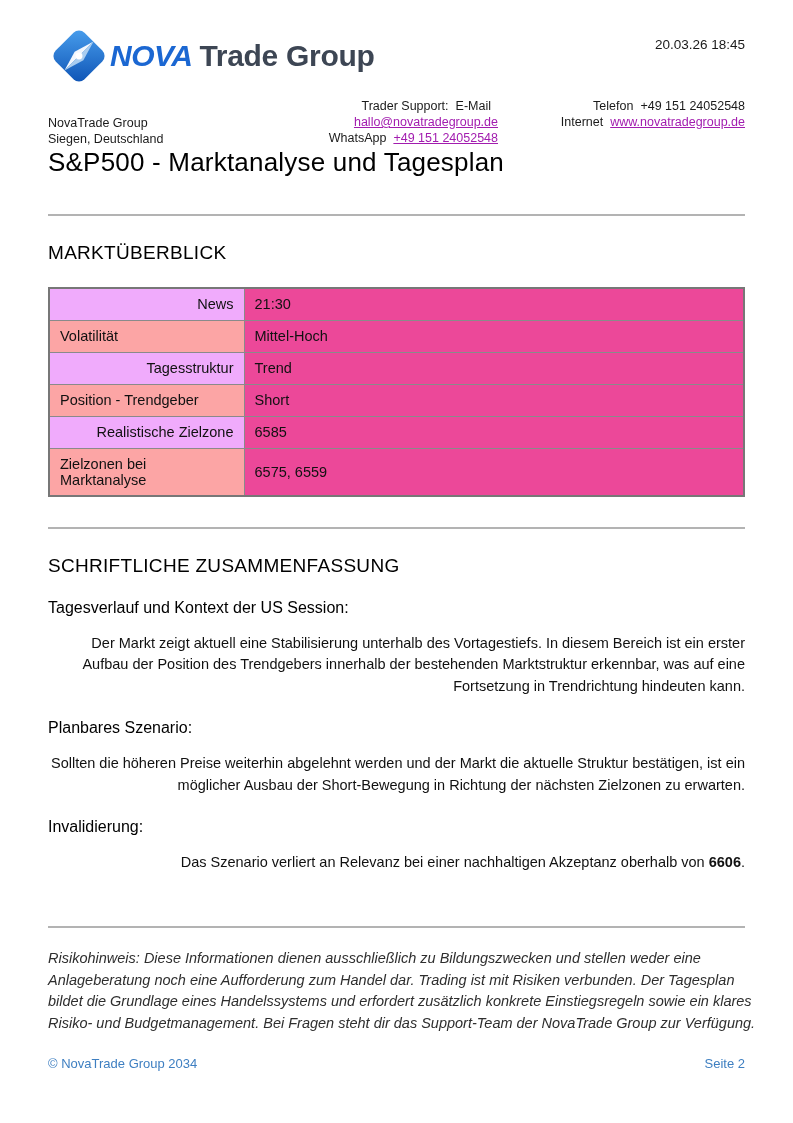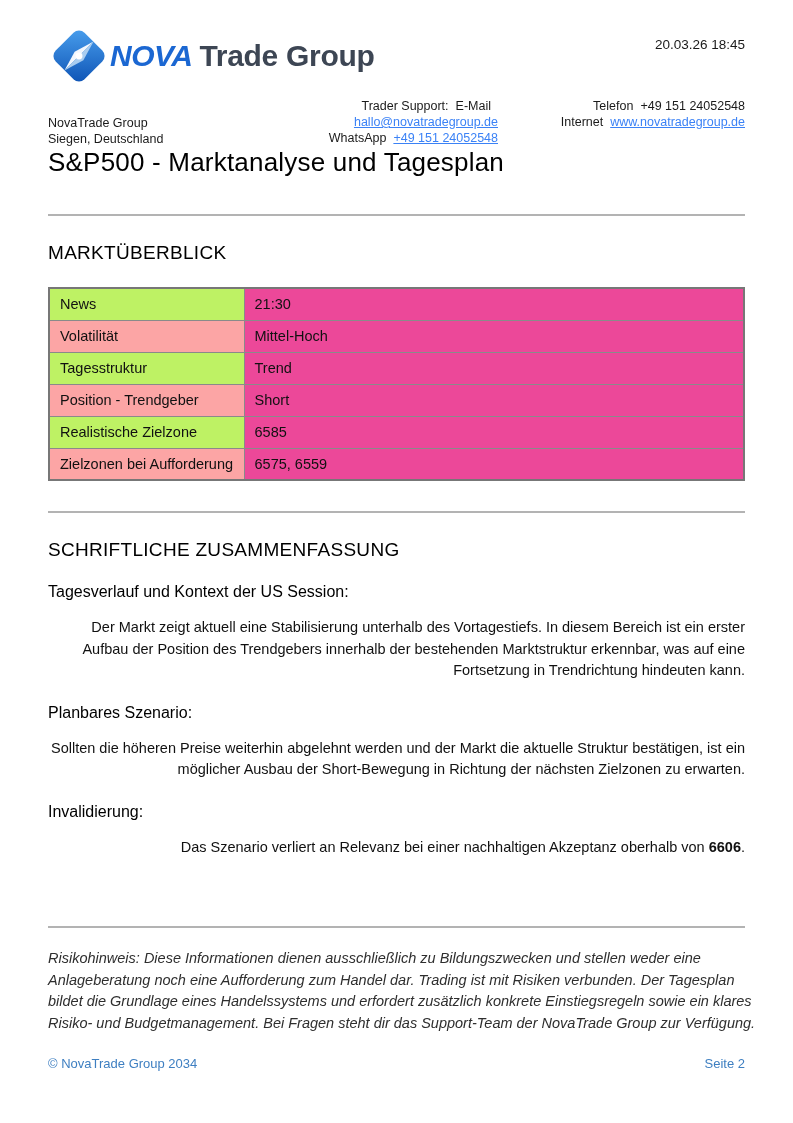--- a/index.html
+++ b/index.html
@@ -44,21 +44,21 @@
   .contact-row {
     display: flex;
     margin-top: 9px;
     font-size: 12.5px;
     line-height: 16px;
     color: #1a1a1a;
   }
   .contact-left  { width: 185px; margin-top: 17px; }
   .contact-mid   { width: 265px; text-align: right; }
   .contact-right { flex: 1; text-align: right; }
-  .contact-row a { color: #3b82f6; text-decoration: underline; }
+  .contact-row a { color: #a21caf; text-decoration: underline; }
   .lbl-gap { display: inline-block; width: 7px; }
 
   
   .doc-title {
     font-size: 26px;
     font-weight: 400;
     color: #000000;
     letter-spacing: 0.2px;
   }
   .rule {
@@ -85,21 +85,21 @@
     border: 2px solid #777777;
     font-size: 14.5px;
   }
   table.overview td {
     border: 1px solid #8a8a8a;
     padding: 7px 10px;
     height: 32px;
     vertical-align: middle;
   }
   td.row-label { width: 195px; }
-  tr.stripe-dark  td.row-label { background: #bef264; }
+  tr.stripe-dark  td.row-label { background: #f0abfc; text-align: right; }
   tr.stripe-light td.row-label { background: #fca5a5; }
   td.row-value { background: #ec4899; padding-left: 11px; }
 
   
   .rule-mid { margin-top: 30px; }
   .sub-heading {
     margin-top: 22px;
     font-size: 16px;
     font-weight: 400;
     color: #000000;
@@ -207,21 +207,21 @@
       </tr>
       <tr class="stripe-light">
         <td class="row-label">Position - Trendgeber</td>
         <td class="row-value">Short</td>
       </tr>
       <tr class="stripe-dark">
         <td class="row-label">Realistische Zielzone</td>
         <td class="row-value">6585</td>
       </tr>
       <tr class="stripe-light">
-        <td class="row-label">Zielzonen bei Aufforderung</td>
+        <td class="row-label">Zielzonen bei Marktanalyse</td>
         <td class="row-value">6575, 6559</td>
       </tr>
     </tbody>
   </table>
 
   <hr class="rule rule-mid">
 
   <h2 class="section-heading">SCHRIFTLICHE ZUSAMMENFASSUNG</h2>
 
   <h3 class="sub-heading">Tagesverlauf und Kontext der US Session:</h3>

